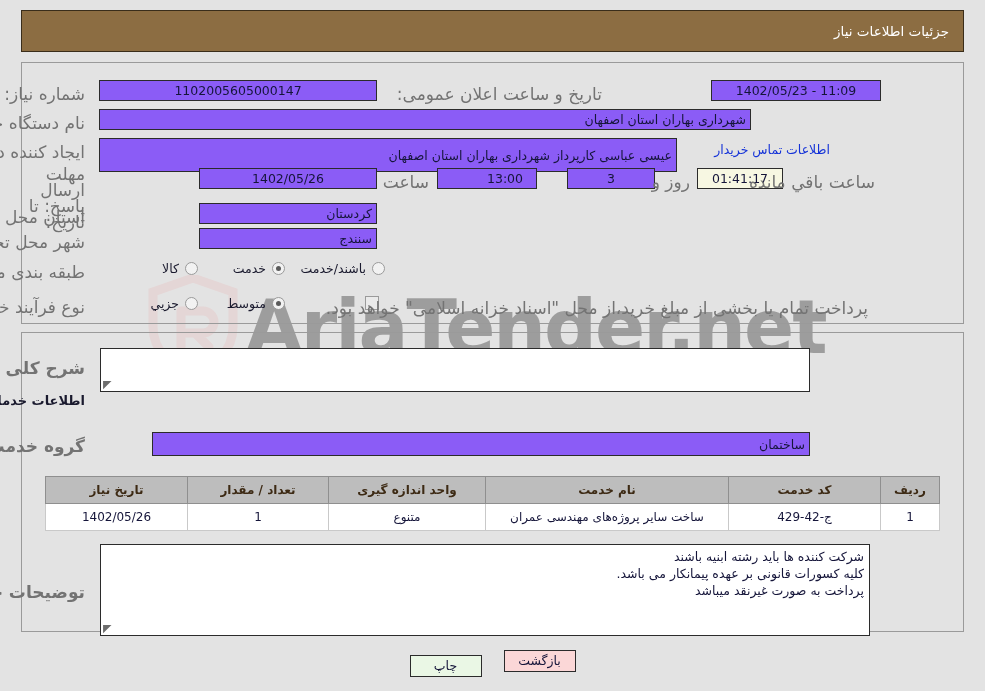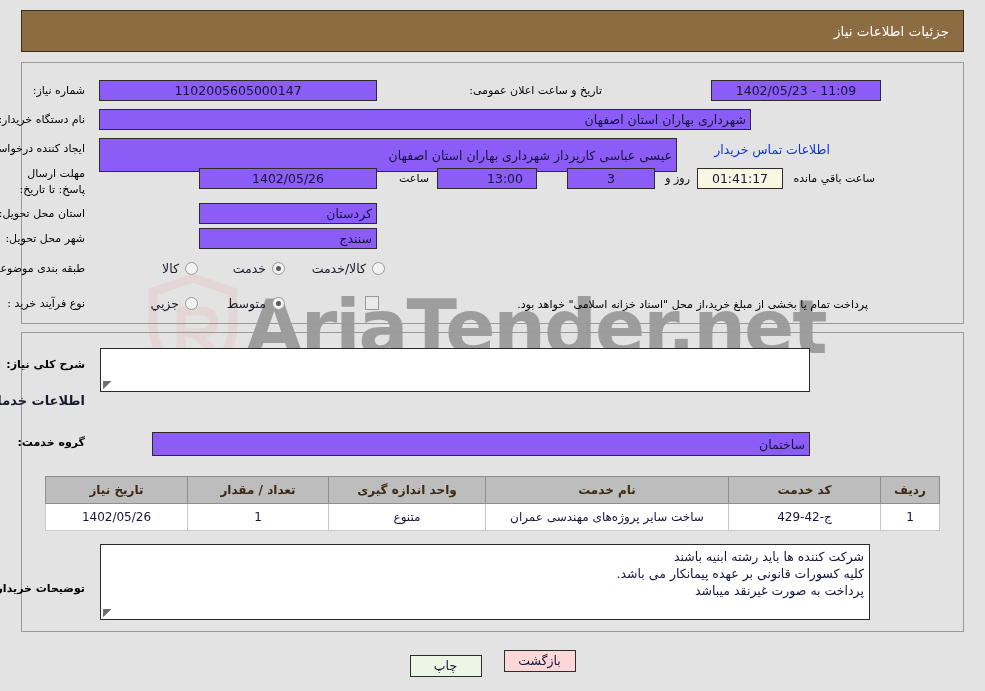--- a/index.html
+++ b/index.html
@@ -64,22 +64,22 @@
     box-sizing:border-box;
     background:transparent;
     z-index:1;
   }
   #panel-top{left:21px;top:62px;width:943px;height:262px;}
   #panel-bottom{left:21px;top:332px;width:943px;height:300px;}
 
   
   .lbl{
     position:absolute;
-    font-size:11px;
-    color:#000000;
+    font-size:17px;
+    color:#737373;
     white-space:nowrap;
     z-index:3;
   }
   .fld{
     position:absolute;
     box-sizing:border-box;
     background:#8b5cf6;
     border:1px solid #2b2b2b;
     font-family:"DejaVu Sans","Liberation Sans",sans-serif;
     font-size:12.5px;
@@ -272,21 +272,21 @@
 <div class="radio-wrap" style="right:787px;top:261px;">
   <span class="radio"></span>
   <span class="radio-lbl">کالا</span>
 </div>
 <div class="radio-wrap" style="right:700px;top:261px;">
   <span class="radio on"></span>
   <span class="radio-lbl">خدمت</span>
 </div>
 <div class="radio-wrap" style="right:600px;top:261px;">
   <span class="radio"></span>
-  <span class="radio-lbl">کالا/خدمت</span>
+  <span class="radio-lbl">باشند/خدمت</span>
 </div>
 
 <span class="lbl" style="right:900px;top:297px;">نوع فرآیند خرید :</span>
 <div class="radio-wrap" style="right:787px;top:296px;">
   <span class="radio"></span>
   <span class="radio-lbl">جزیي</span>
 </div>
 <div class="radio-wrap" style="right:700px;top:296px;">
   <span class="radio on"></span>
   <span class="radio-lbl">متوسط</span>
@@ -323,21 +323,21 @@
       <td>ج-42-429</td>
       <td>ساخت سایر پروژه‌های مهندسی عمران</td>
       <td>متنوع</td>
       <td>1</td>
       <td>1402/05/26</td>
     </tr>
   </tbody>
 </table>
 
 <span class="lbl bold-lbl" style="right:900px;top:582px;">توضیحات خریدار:</span>
-<div class="tabox" style="right:115px;top:544px;width:770px;height:76px;text-align:right;">
+<div class="tabox" style="right:115px;top:544px;width:770px;height:92px;text-align:right;">
   <div>شرکت کننده ها باید رشته  ابنیه باشند</div>
   <div>کلیه کسورات قانونی بر عهده پیمانکار می باشد.</div>
   <div>پرداخت به صورت غیرنقد  میباشد</div>
   <span class="grip">◥</span>
 </div>
 
 <div id="footer">
   <button class="btn back">بازگشت</button>
   <button class="btn print">چاپ</button>
 </div>

